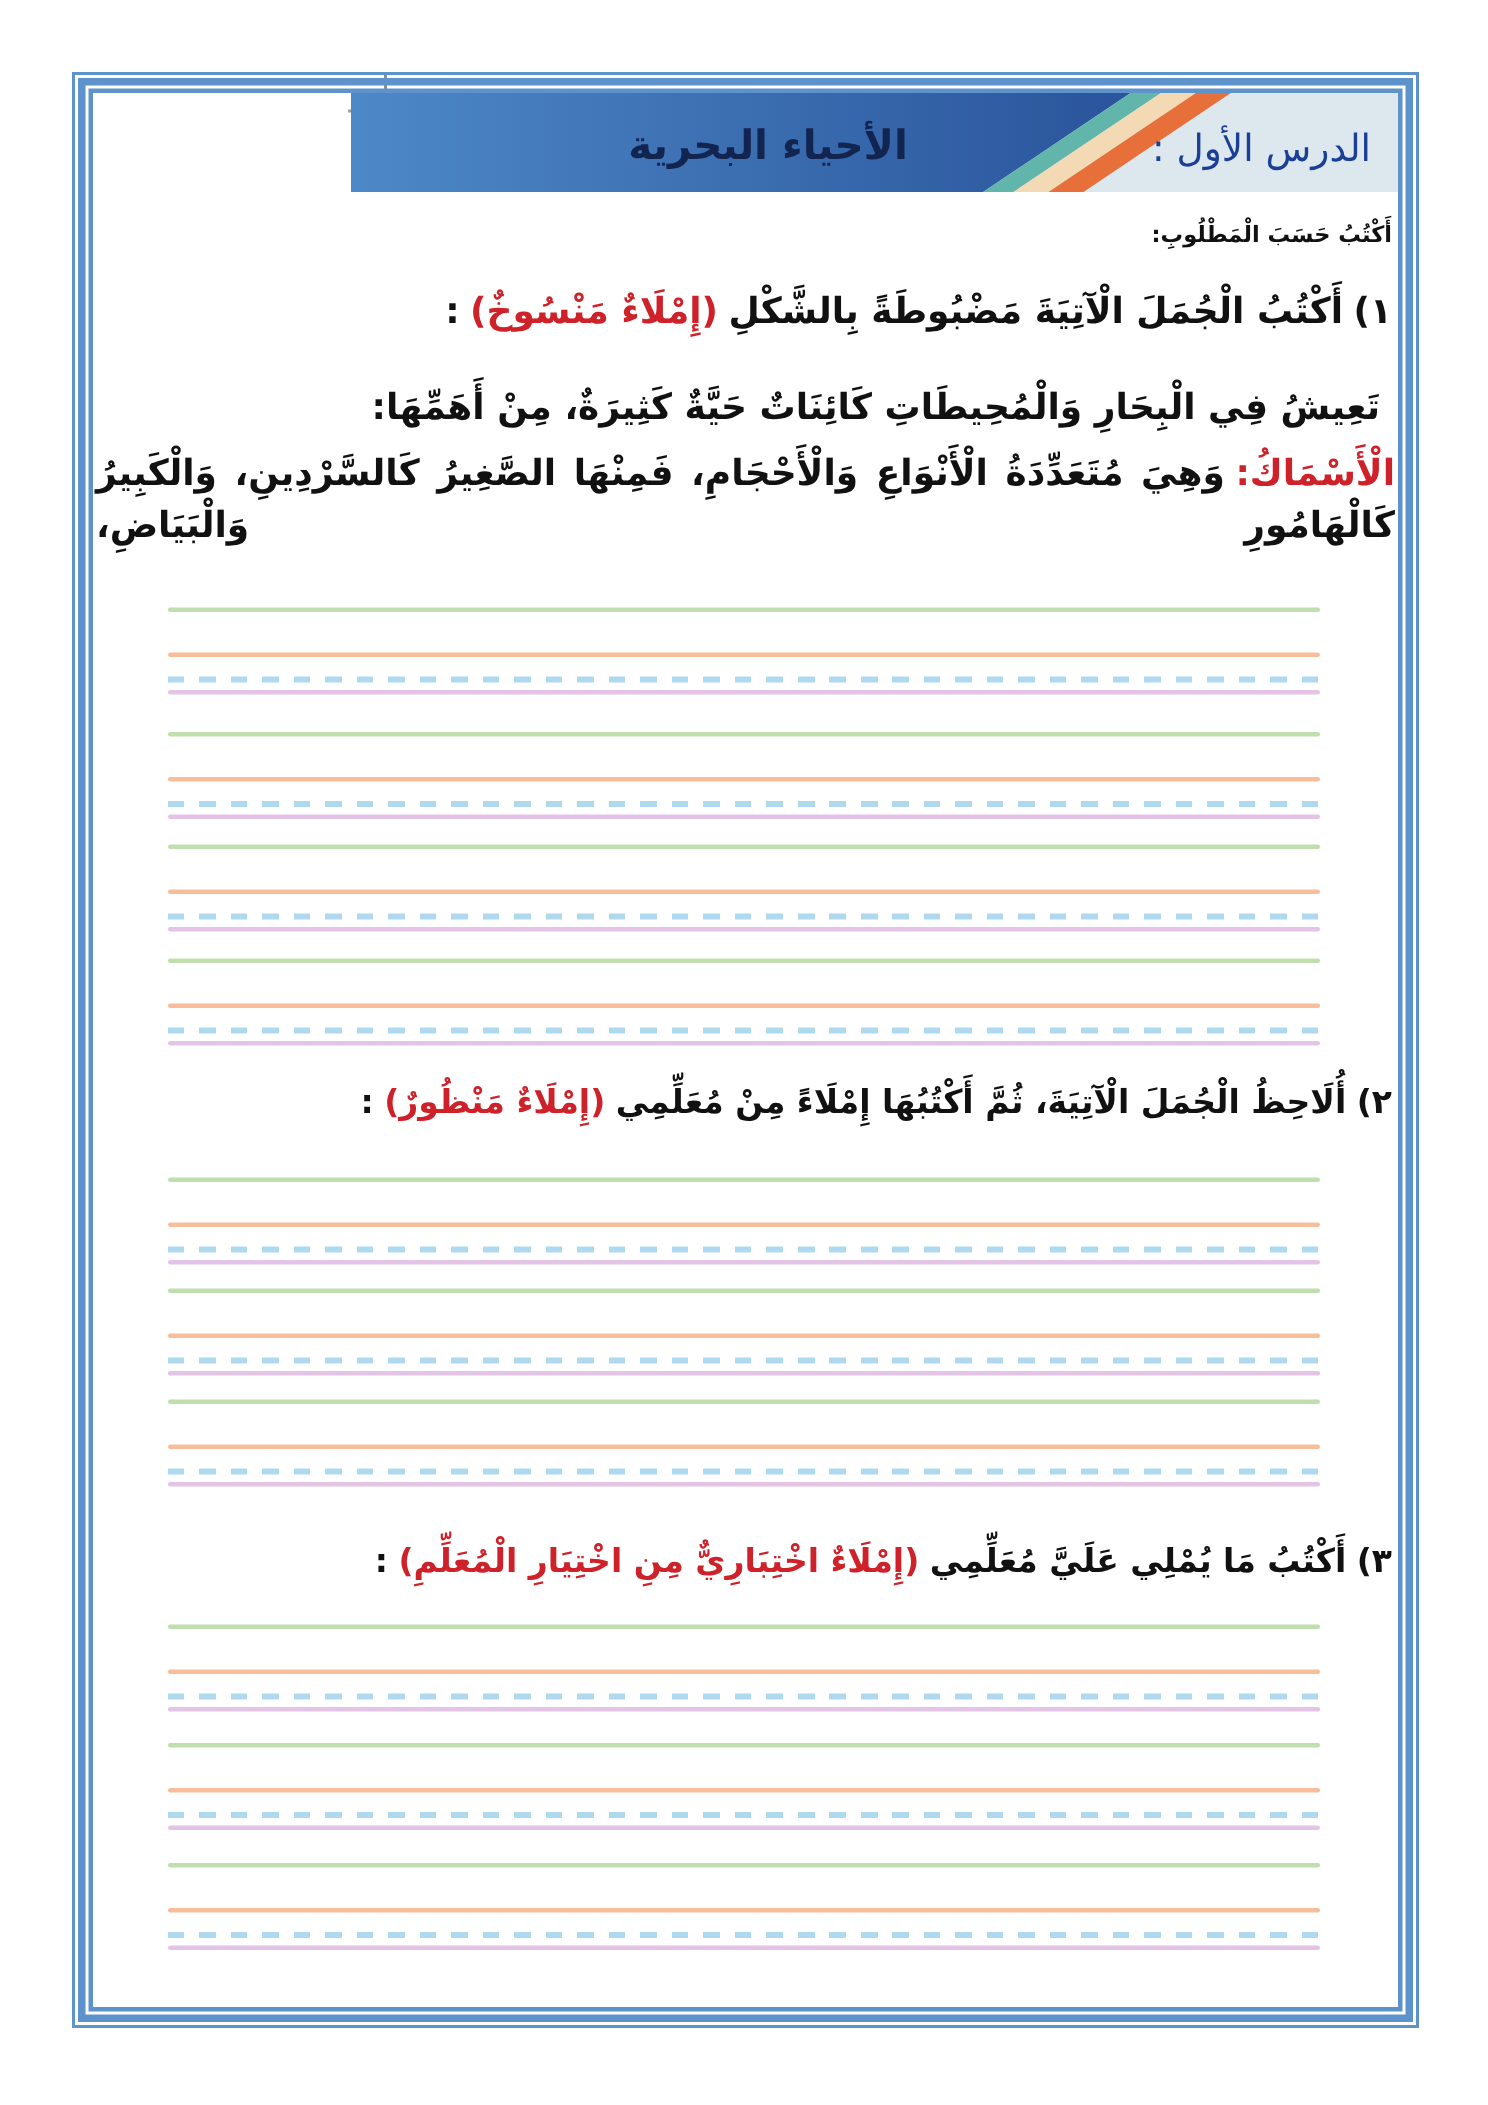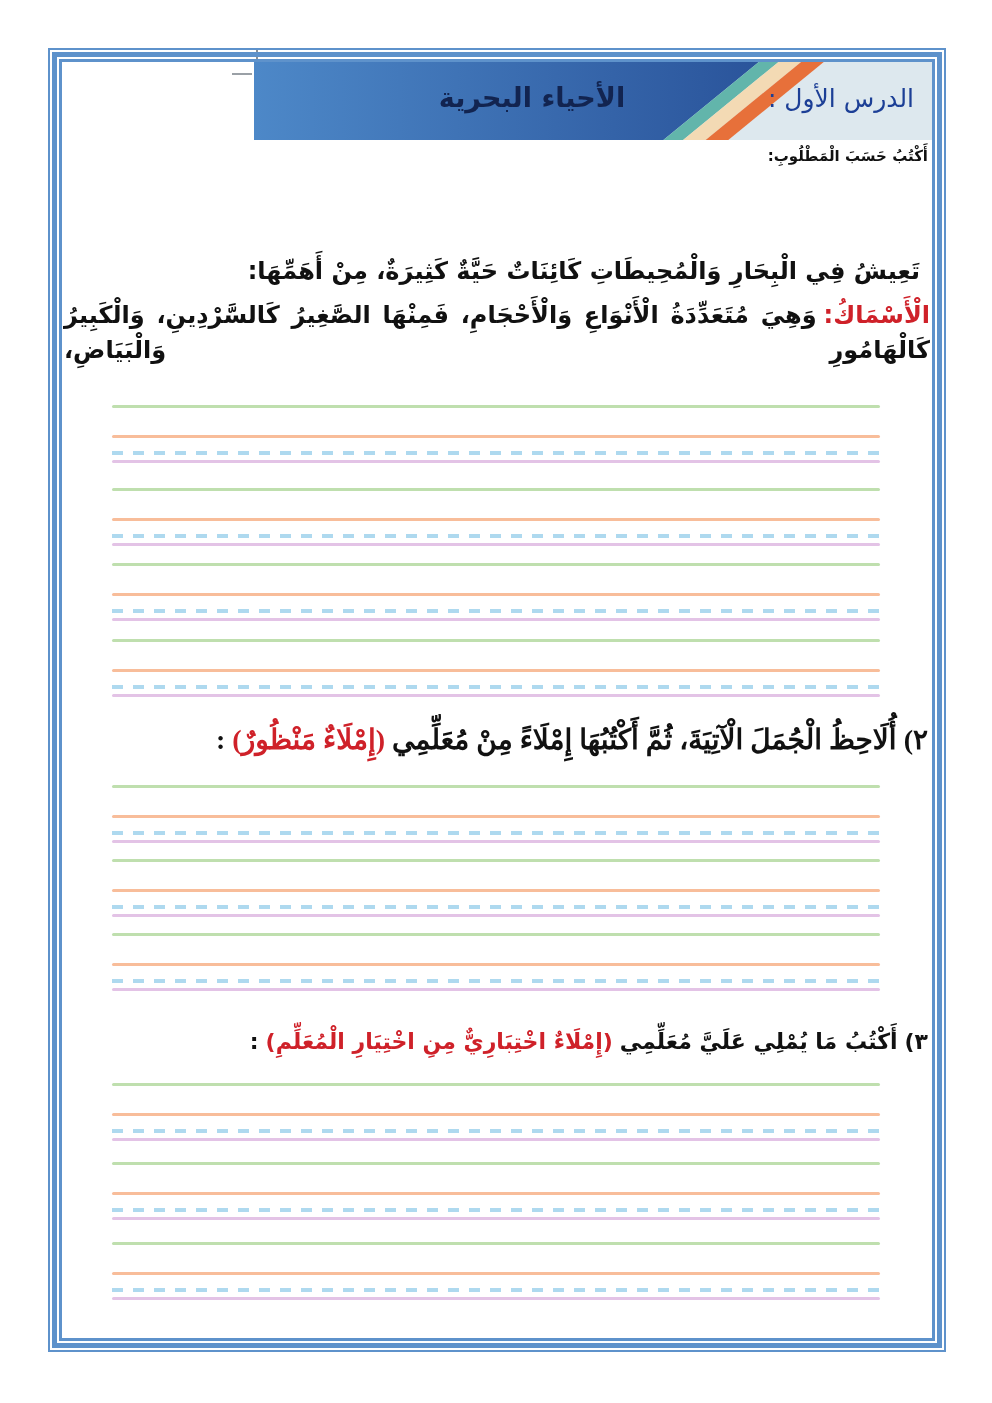--- a/index.html
+++ b/index.html
@@ -20,37 +20,37 @@
     border:2px solid var(--frame);}
   .frame-mid{position:absolute;inset:2px;border:5px solid var(--frame);}
   .frame-inner{position:absolute;inset:2px;border:3px solid var(--frame);}
   .content{position:absolute;inset:0;direction:rtl;}
 
   
   .mark-v{position:absolute;left:256px;top:50px;width:2px;height:19px;background:#8a8f94;}
   .mark-h{position:absolute;left:232px;top:73px;width:20px;height:2px;background:#9aa0a6;}
 
   
-  .banner{position:absolute;top:0;left:192px;right:0;height:78px;direction:ltr;}
+  .banner{position:absolute;top:0;left:172px;right:0;height:66px;direction:ltr;}
   .banner svg{position:absolute;inset:0;width:100%;height:100%;}
   .poly-light{fill:var(--hdr-light);}
   .poly-teal{fill:var(--teal);}
   .poly-cream{fill:var(--cream);}
   .poly-orange{fill:var(--orange);}
   .stop1{stop-color:var(--bg1);} .stop2{stop-color:var(--bg2);}
   .banner-title{position:absolute;left:128px;top:20px;width:300px;text-align:center;
     font-size:27px;font-weight:700;color:var(--title-navy);direction:rtl;}
   .banner-lesson{position:absolute;right:18px;top:22px;font-size:25px;font-weight:400;
     color:var(--hdr-blue);direction:rtl;}
 
   
   .tline{position:absolute;direction:rtl;color:var(--ink);font-weight:700;line-height:1.45;white-space:nowrap;}
   .t-instruction{top:84px;right:4px;font-size:15px;}
   .t-ex1{top:128px;right:4px;font-size:24px;}
-  .t-ex2{top:658px;right:4px;font-size:28px;font-family:Liberation Serif, serif;}
+  .t-ex2{top:658px;right:4px;font-size:22px;}
   .t-ex3{top:964px;right:4px;font-size:22px;}
   .t-para1{top:192px;right:12px;font-size:24px;}
   .t-para2{top:236px;right:2px;left:2px;font-size:24px;white-space:normal;
     text-align:justify;text-align-last:justify;}
   .t-para3{top:276px;right:150px;font-size:18px;}
   .seg{margin-left:7px;}
   .seg:last-child{margin-left:0;}
   .red{color:var(--red);}
 
   
@@ -88,20 +88,23 @@
               <polygon class="poly-teal" points="513,0 533,0 436,78 416,78"></polygon>
               <polygon class="poly-cream" points="533,0 556,0 459,78 436,78"></polygon>
               <polygon class="poly-orange" points="556,0 579,0 482,78 459,78"></polygon>
             </svg>
             <div class="banner-title">الأحياء البحرية</div>
             <div class="banner-lesson">الدرس الأول :</div>
           </div>
 
           <div class="tline t-instruction">أَكْتُبُ حَسَبَ الْمَطْلُوبِ:</div>
 
+          <div class="tline t-ex1">
+            <span class="seg">١)</span><span class="seg">أَكْتُبُ الْجُمَلَ الْآتِيَةَ مَضْبُوطَةً بِالشَّكْلِ</span><span class="seg red">(إِمْلَاءٌ مَنْسُوخٌ)</span><span class="seg">:</span>
+          </div>
 
           <div class="tline t-para1">تَعِيشُ فِي الْبِحَارِ وَالْمُحِيطَاتِ كَائِنَاتٌ حَيَّةٌ كَثِيرَةٌ، مِنْ أَهَمِّهَا:</div>
           <div class="tline t-para2">
             <span class="seg red">الْأَسْمَاكُ:</span><span>وَهِيَ مُتَعَدِّدَةُ الْأَنْوَاعِ وَالْأَحْجَامِ، فَمِنْهَا الصَّغِيرُ كَالسَّرْدِينِ، وَالْكَبِيرُ كَالْهَامُورِ وَالْبَيَاضِ،</span>
           </div>
 
           <div>
             <div class="wa-group" style="top:343px">
               <i class="rl g"></i>
                 <i class="rl o"></i>

